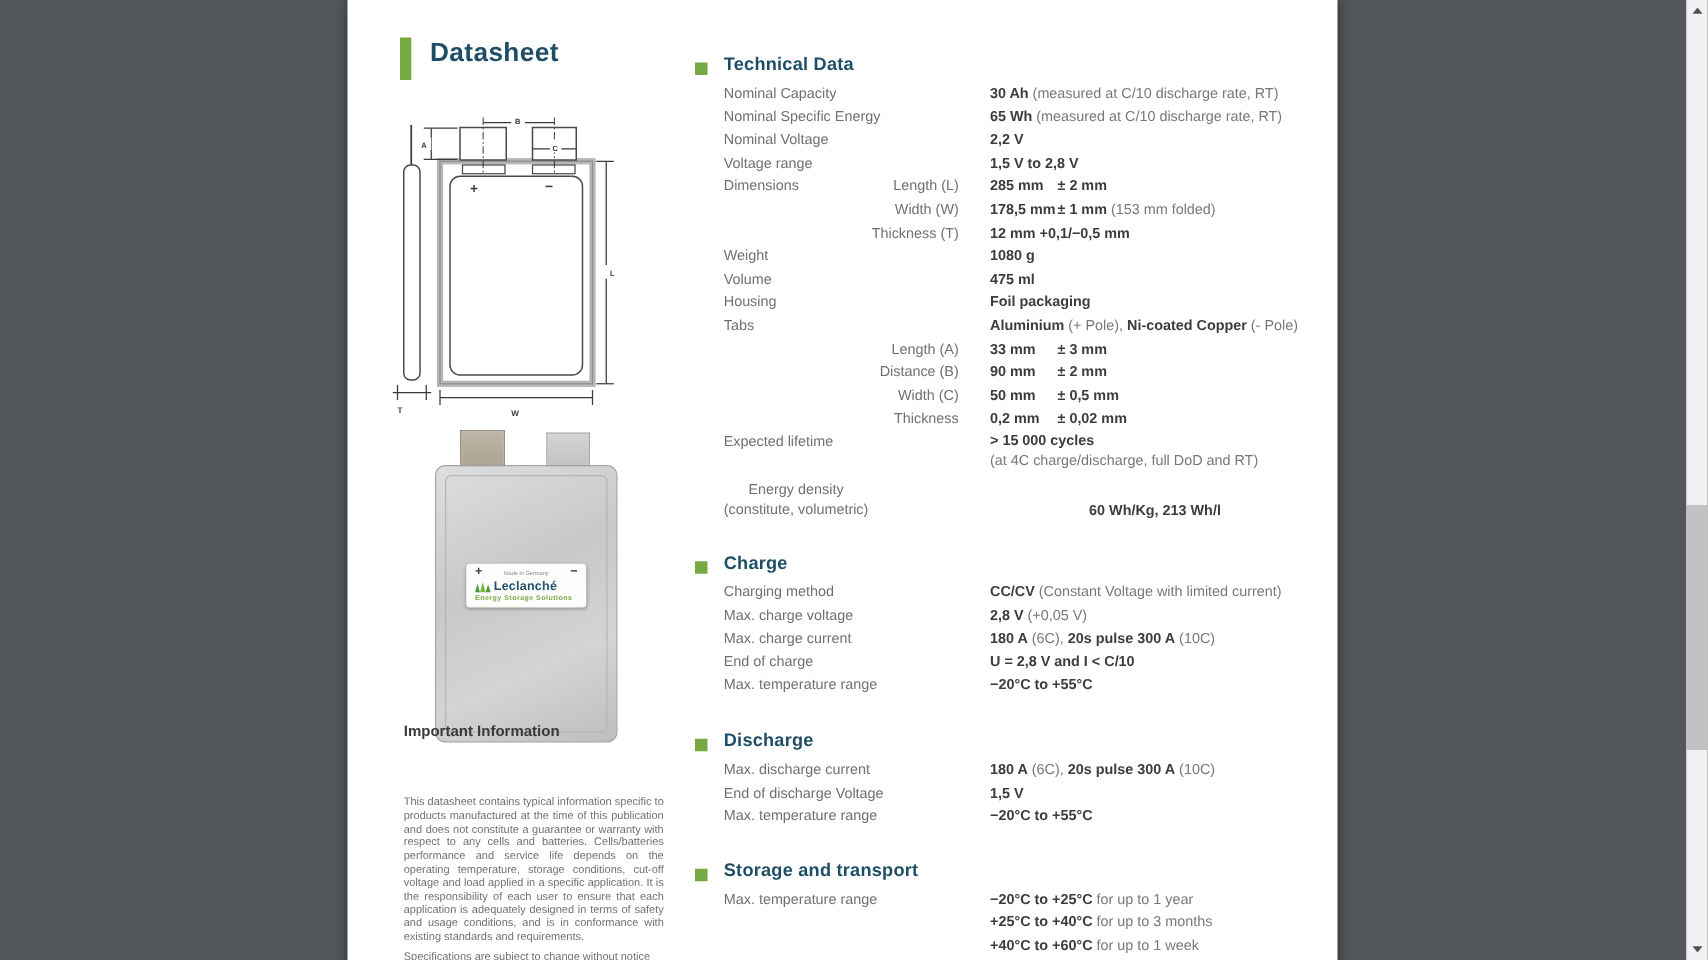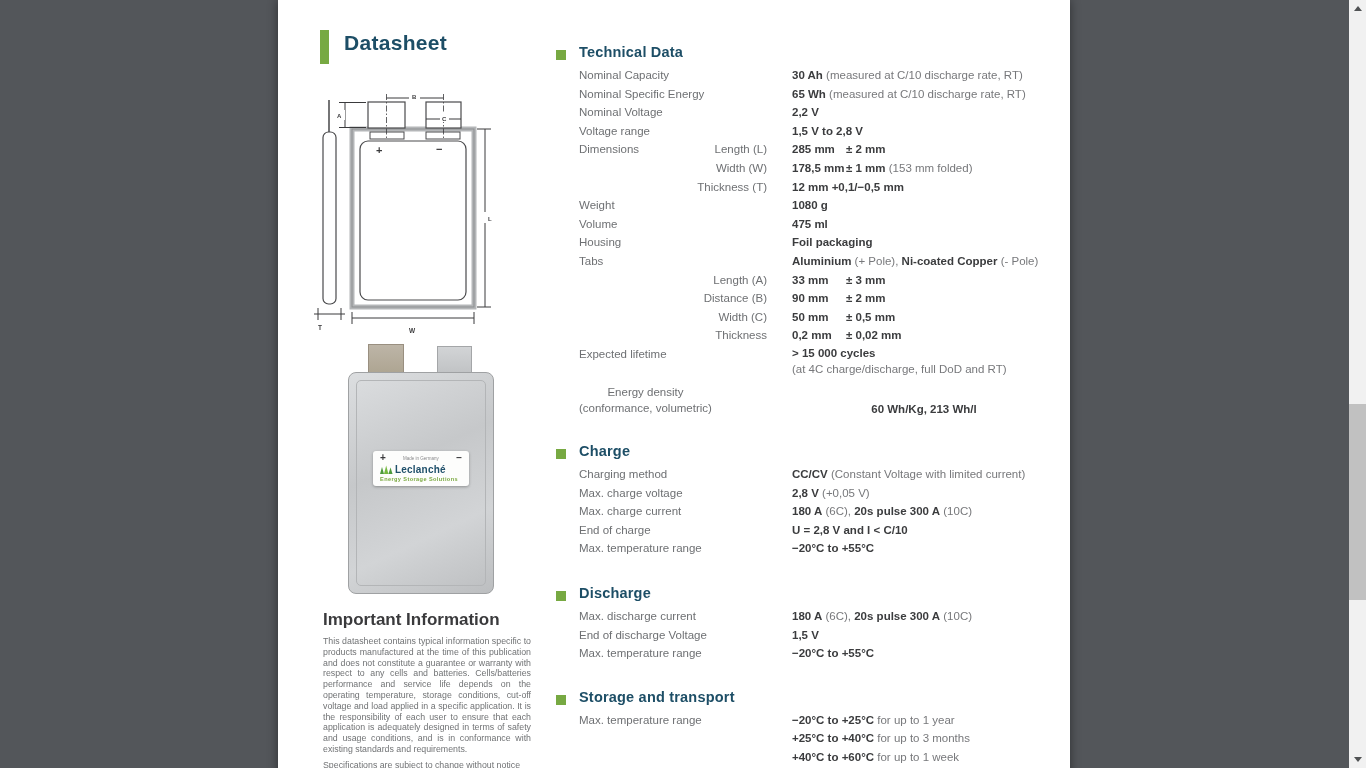--- a/index.html
+++ b/index.html
@@ -33,21 +33,21 @@
   .cell-label { position:absolute; left:50%; transform:translateX(-50%); top:78px; width:96px;
                background:#fdfdfc; border-radius:3px; box-shadow:0 1px 3px rgba(0,0,0,.3);
                padding:3px 7px 4px; }
   .cl-row1 { display:flex; justify-content:space-between; align-items:center; }
   .cl-plus,.cl-minus { font-size:10px; font-weight:700; color:#3a3a3c; line-height:8px; }
   .cl-madein { font-size:4.5px; color:#8a8a8c; }
   .cl-row2 { display:flex; align-items:center; gap:2px; margin-top:2px;text-align:center; }
   .cl-brand { font-size:10px; font-weight:700; color:#20506b; letter-spacing:.2px; }
   .cl-tagline { font-size:5.6px; font-weight:700; color:#7aa83f; letter-spacing:.4px; margin-top:1px; }
 
-  .imp-heading { position:absolute; left:45px; top:610px; font-size:17px; font-weight:700; color:#3a3a3c; }
+  .imp-heading { position:absolute; left:45px; top:578px; font-size:12px; font-weight:700; color:#3a3a3c; }
   .imp-body { position:absolute; left:45px; top:636px; width:208px; font-size:8.8px;
               line-height:10.8px; color:#707274; text-align:justify; }
   .imp-foot { position:absolute; left:45px; top:760px; width:208px; font-size:8.8px; color:#707274; }
 
   
   .right-col { position:absolute; left:278px; top:40px; width:500px; font-size:11.5px; }
   .section-heading { display:flex; align-items:flex-end; height:20px; margin-bottom:6px; }
   .bullet { width:10px; height:10px; background:#77a942; margin-top:4px; margin-right:13px; flex:none; }
   .htext { font-size:14.5px; font-weight:700; color:#1d4e66; letter-spacing:.2px; }
   .rows { margin-left:23px; }
@@ -268,21 +268,21 @@
           <div class="row tight">
             <div class="lbl">Expected lifetime</div>
             <div class="val">
               <div class="vline"><span class="seg-b">&gt; 15 000 cycles</span></div>
               <div class="vline"><span class="seg-n">(at 4C charge/discharge, full DoD and RT)</span></div>
             </div>
           </div>
           <div class="row dbl" style="margin-top: 6px;">
             <div class="lbl">
               <div>Energy density</div>
-              <div>(conformance, volumetric)</div>
+              <div>(constitute, volumetric)</div>
             </div>
             <div class="val">
               <div class="vline"><span class="seg-b">60 Wh/Kg, 213 Wh/l</span></div>
             </div>
           </div>
         </div>
       </div>
       <div id="charge">
         <div class="section-heading">
           <span class="bullet"></span>

